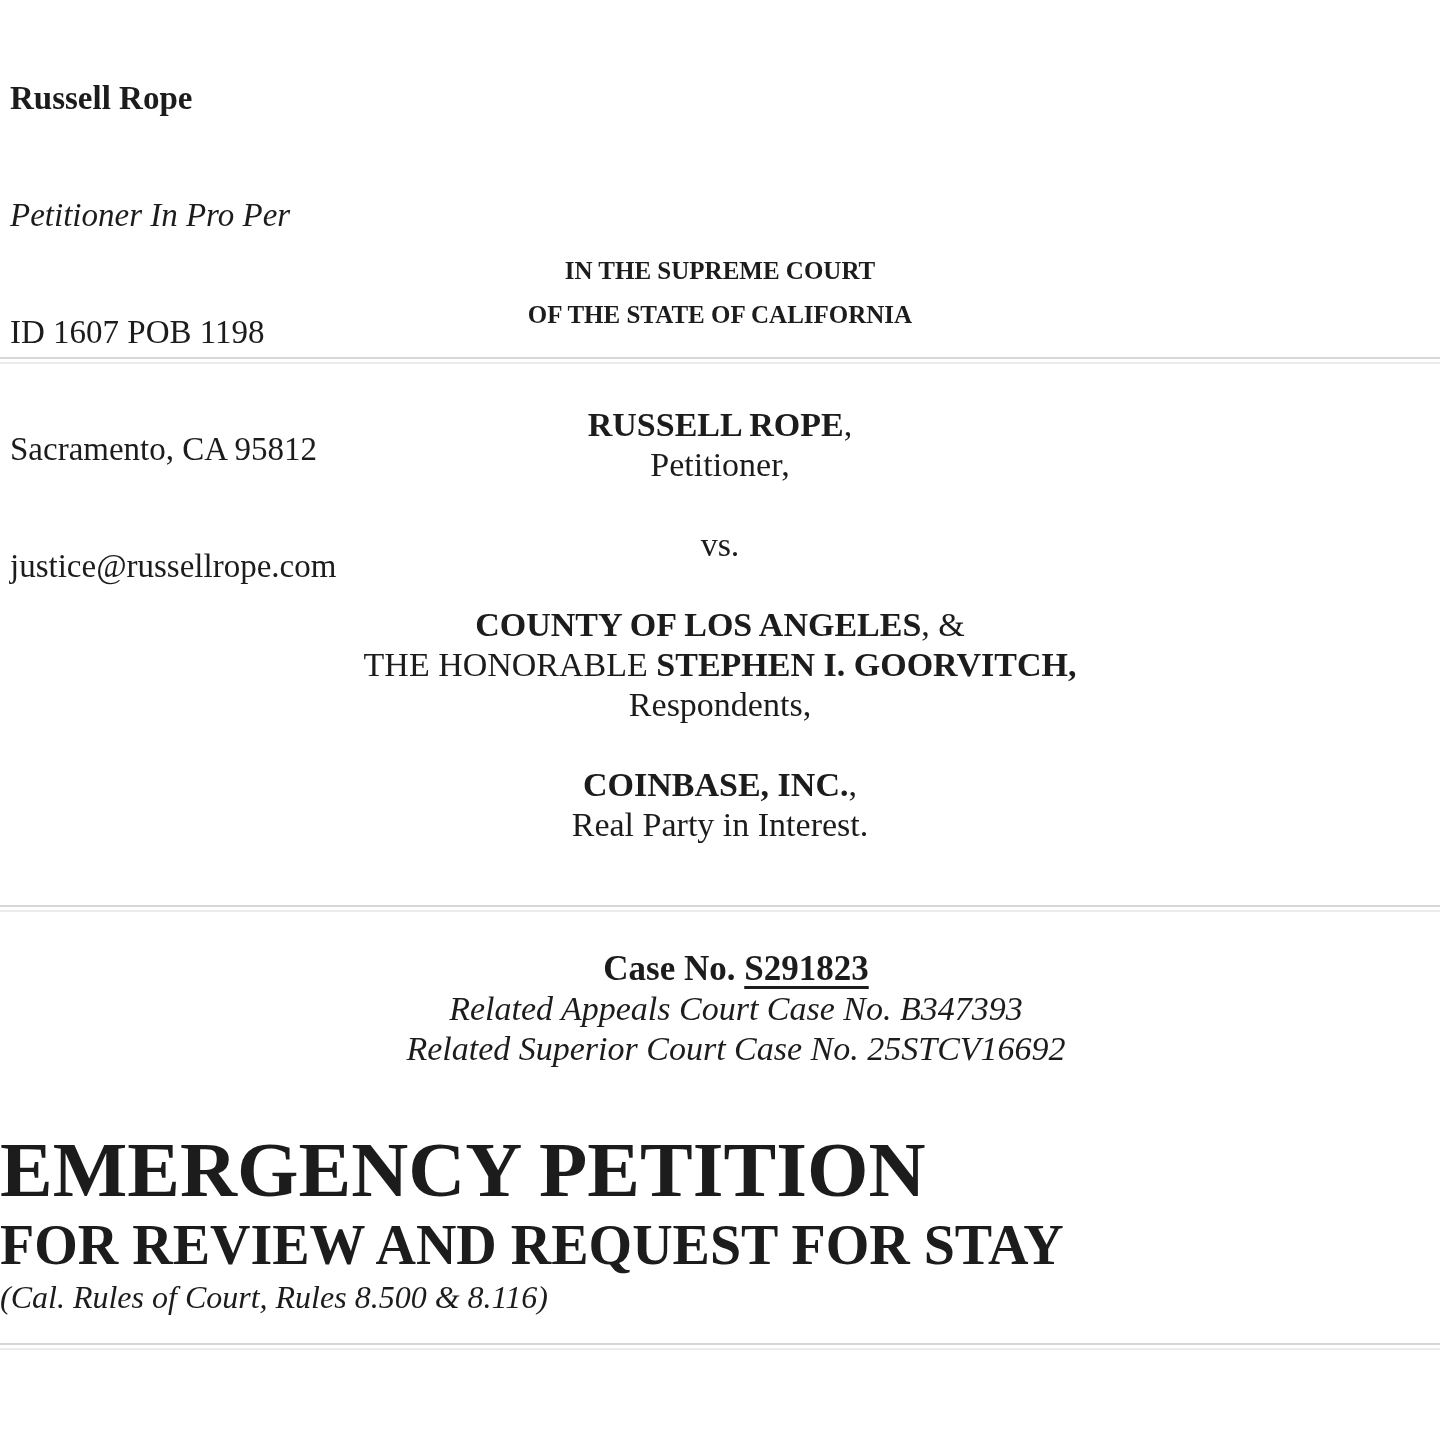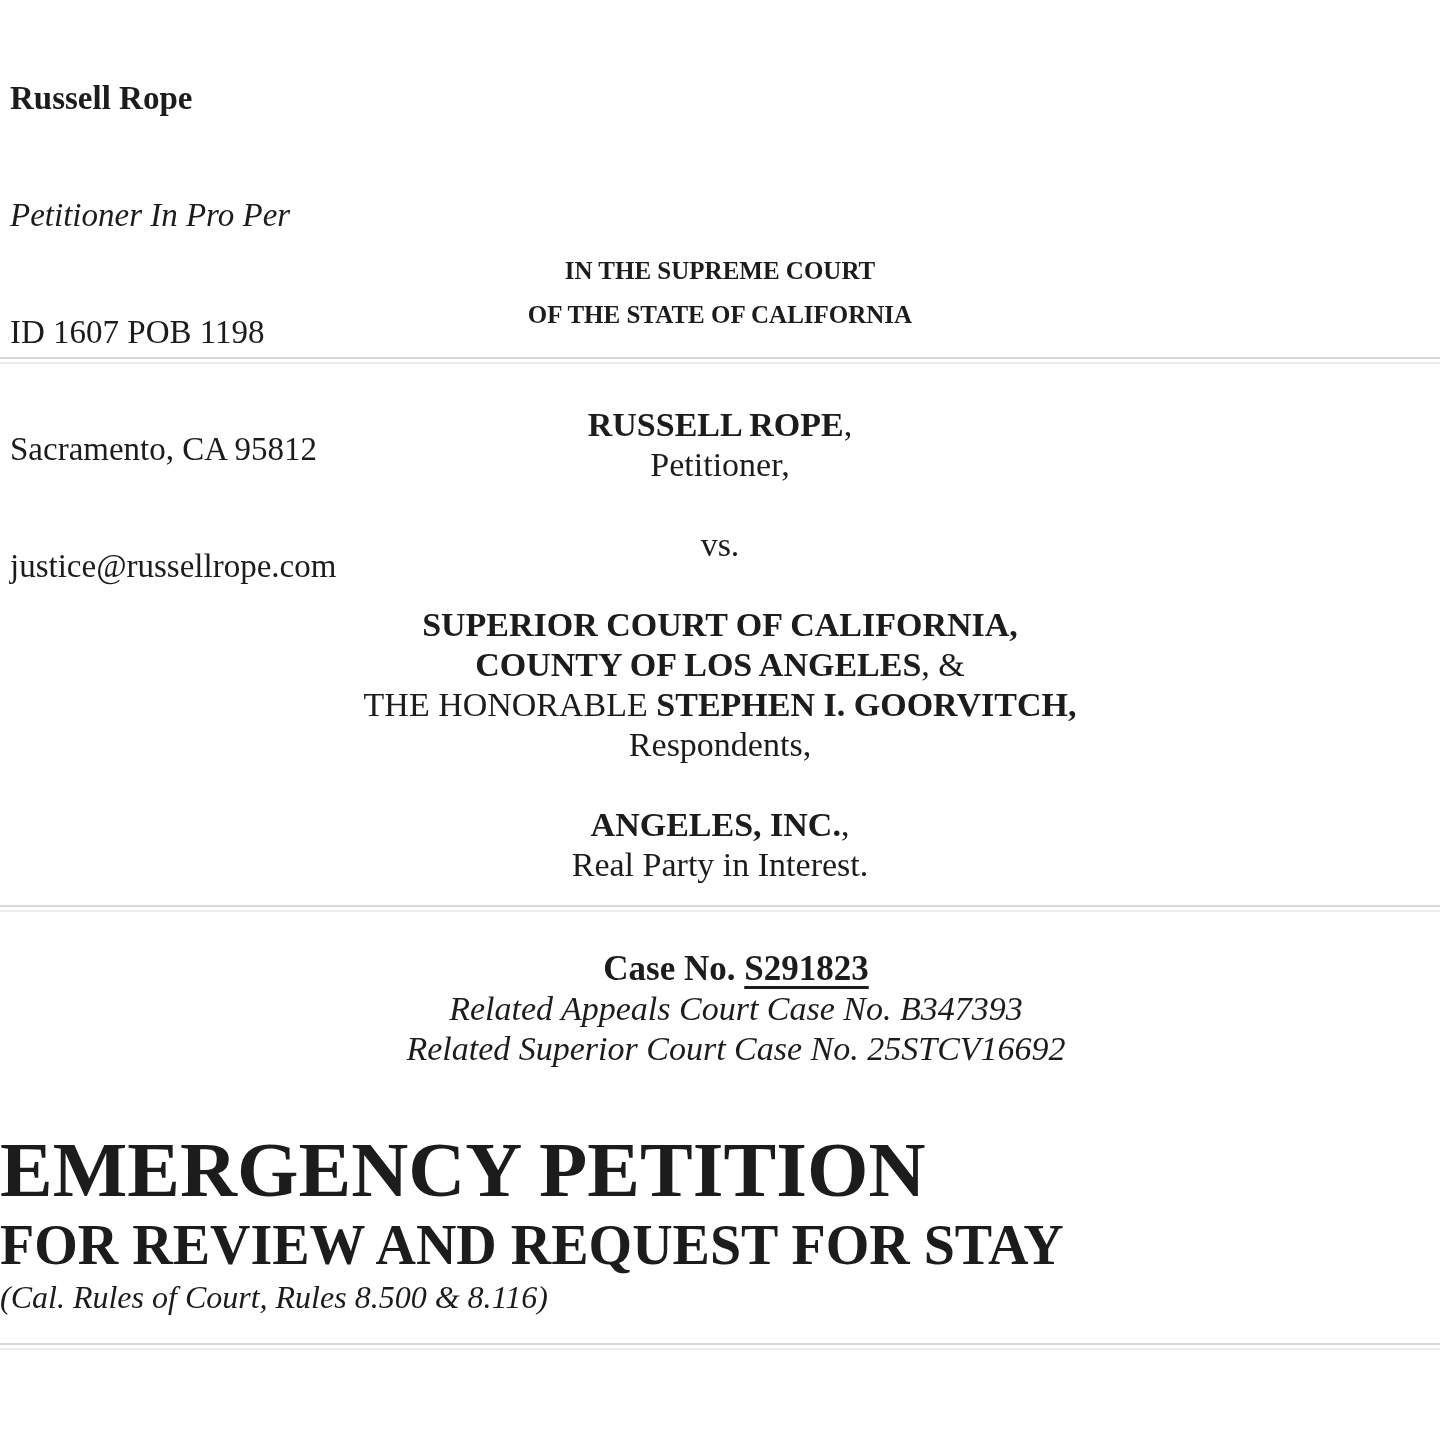--- a/index.html
+++ b/index.html
@@ -103,26 +103,25 @@
   </div>
 
   <div class="divider divider-1"></div>
 
   <div class="case-caption">
     <div><span class="b">RUSSELL ROPE</span><span>,</span></div>
     <div>Petitioner,</div>
     <div class="spacer"></div>
     <div>vs.</div>
     <div class="spacer"></div>
-    <div class="b">SUPERIOR COURT OF CALIFORNIA,</div>
     <div><span class="b">COUNTY OF LOS ANGELES</span><span>, &amp;</span></div>
     <div><span>THE HONORABLE </span><span class="b">STEPHEN I. GOORVITCH,</span></div>
     <div>Respondents,</div>
     <div class="spacer"></div>
-    <div><span class="b">ANGELES, INC.</span><span>,</span></div>
+    <div><span class="b">COINBASE, INC.</span><span>,</span></div>
     <div>Real Party in Interest.</div>
   </div>
 
   <div class="divider divider-2"></div>
 
   <div class="case-number-block">
     <div class="case-number-line"><span>Case No. </span><span class="case-num">S291823</span></div>
     <div class="i">Related Appeals Court Case No. B347393</div>
     <div class="i">Related Superior Court Case No. 25STCV16692</div>
   </div>

